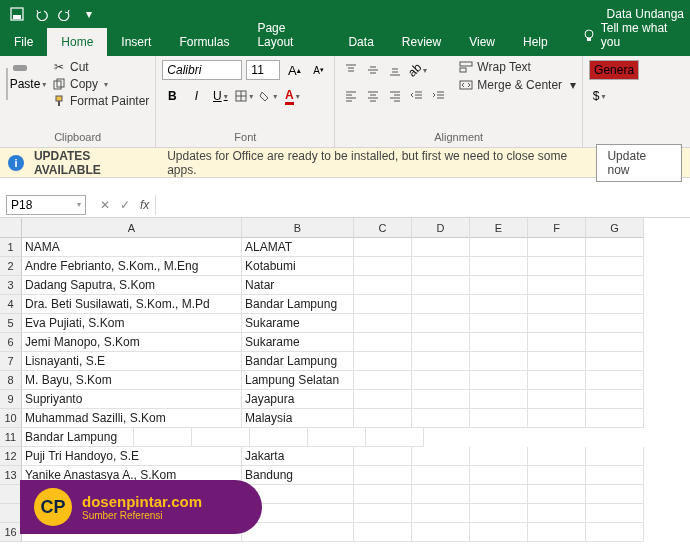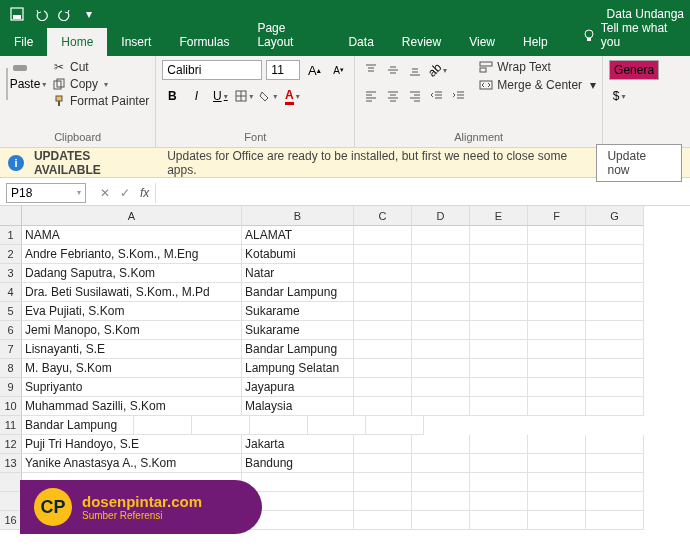--- a/index.html
+++ b/index.html
@@ -20,33 +20,33 @@
 .clipboard-area{display:flex;gap:6px;}
 .paste-btn{display:flex;flex-direction:row;align-items:center;justify-content:center;gap:2px;width:40px;cursor:pointer;}
 .paste-icon{width:28px;height:32px;background:#fff;border:1px solid #bbb;position:relative;}
 .paste-icon::before{content:'';position:absolute;top:-4px;left:6px;width:14px;height:6px;background:#999;border-radius:2px;}
 .clip-right{display:flex;flex-direction:column;gap:3px;}
 .clip-item{display:flex;align-items:center;gap:4px;cursor:pointer;font-size:12px;color:#333;white-space:nowrap;}
 .smallicon{width:14px;height:14px;display:inline-flex;align-items:center;justify-content:center;}
 .font-area{display:flex;flex-direction:column;gap:6px;}
 .font-row{display:flex;align-items:center;gap:4px;}
 .font-select{border:1px solid #aaa;background:#fff;height:20px;font-size:12px;padding:0 4px;}
-.font-name{width:100px;}
+.font-name{width:80px;font-style:italic;}
 .font-size{width:34px;}
 .btn{width:20px;height:20px;display:flex;align-items:center;justify-content:center;cursor:pointer;border:1px solid transparent;}
 .btn .dd{font-size:8px;margin-left:2px;color:#666;}
 .align-area{display:flex;flex-direction:column;gap:6px;}
 .align-row{display:flex;align-items:center;gap:2px;}
 .wrap-merge{display:flex;flex-direction:column;gap:4px;margin-left:10px;}
 .numfmt{display:flex;flex-direction:column;gap:6px;}
-.numfmt-sel{border:1px solid #aaa;background:#be185d;height:20px;width:50px;padding:0 4px;}
+.numfmt-sel{border:1px solid #aaa;background:#b91c1c;height:20px;width:50px;padding:0 4px;}
 .notif{background:#fdf6d8;height:30px;border-bottom:1px solid #d6d6d6;display:flex;align-items:center;padding:0 8px;color:#444;}
 .notif .info{width:16px;height:16px;background:#2b7cd3;border-radius:50%;color:#fff;display:flex;align-items:center;justify-content:center;font-weight:bold;margin-right:10px;font-size:11px;}
 .notif .upd-btn{margin-left:auto;border:1px solid #999;background:#fff;padding:4px 10px;cursor:pointer;}
-.namebox-row{height:26px;border-bottom:1px solid #d6d6d6;display:flex;align-items:center;margin-top:2px;}
+.namebox-row{height:26px;border-bottom:1px solid #d6d6d6;display:flex;align-items:center;margin-top:14px;}
 .namebox{width:80px;height:20px;border:1px solid #aaa;margin-left:6px;padding:0 4px;display:flex;align-items:center;justify-content:space-between;background:#fff;}
 .namebox .dd{font-size:8px;color:#999;}
 .fx-btns{display:flex;gap:2px;margin-left:10px;color:#888;}
 .fx-btns span{width:18px;text-align:center;cursor:pointer;}
 .fx-label{margin-left:6px;font-style:italic;color:#555;}
 .formula-input{flex:1;height:20px;border:none;border-left:1px solid #ddd;margin-left:6px;padding:0 4px;outline:none;}
 .sheet{display:flex;position:relative;}
 .rowhdrs{display:flex;flex-direction:column;}
 .corner{width:22px;height:20px;background:#f0f0f0;border-right:1px solid #ccc;border-bottom:1px solid #ccc;}
 .rowhdr{width:22px;height:19px;background:#f0f0f0;border-right:1px solid #ccc;border-bottom:1px solid #ddd;display:flex;align-items:center;justify-content:center;color:#333;font-size:11px;}

